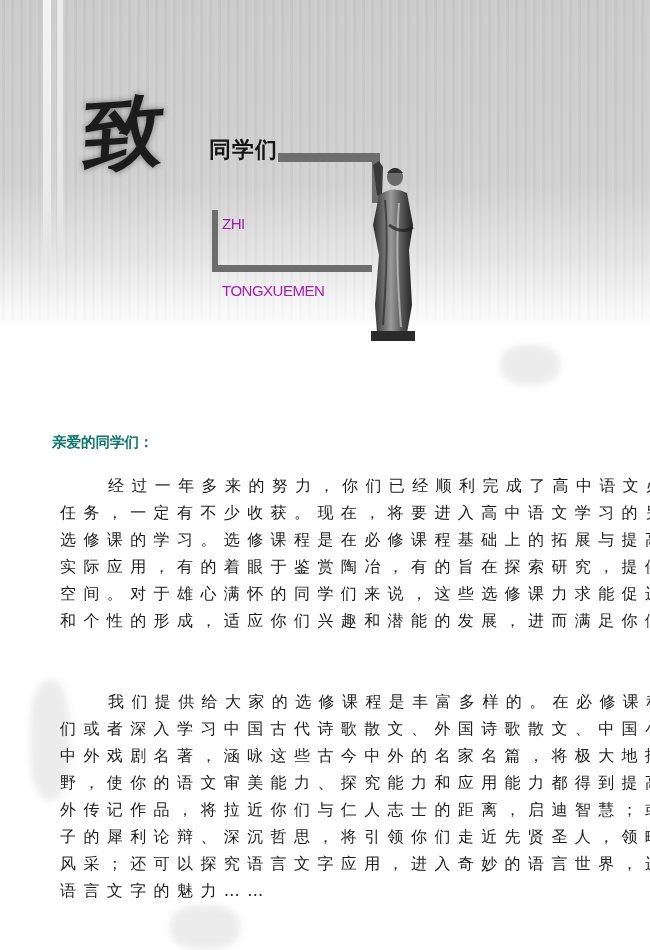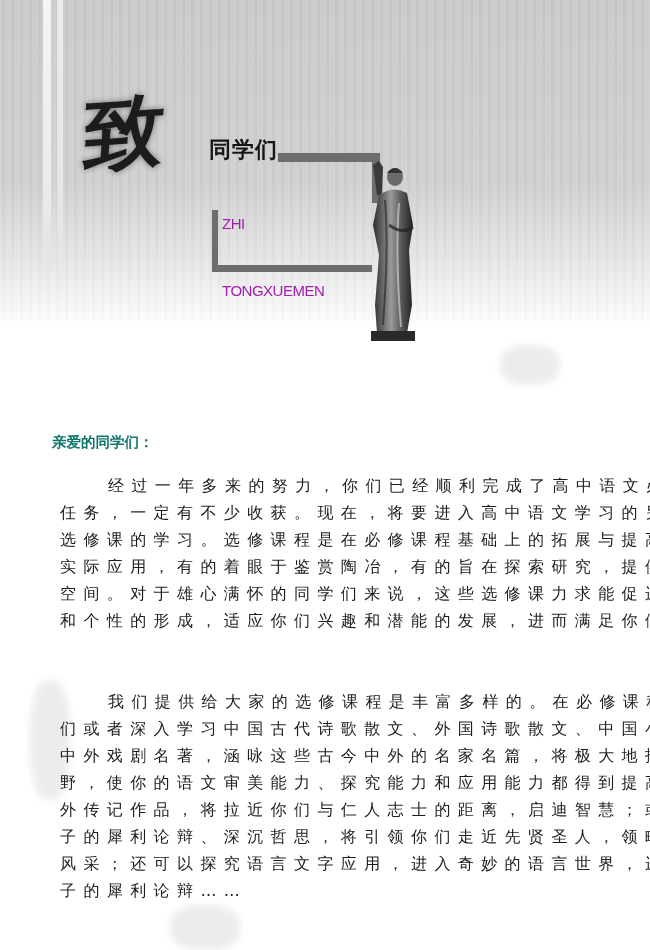--- a/index.html
+++ b/index.html
@@ -88,14 +88,14 @@
 </div>
 
 <div class="para second">
   <span class="line">我们提供给大家的选修课程是丰富多样的。在必修课程的基础上，你</span>
   <span class="line" style="text-indent:0">们或者深入学习中国古代诗歌散文、外国诗歌散文、中国小说、外国小说、</span>
   <span class="line" style="text-indent:0">中外戏剧名著，涵咏这些古今中外的名家名篇，将极大地拓展你的语文视</span>
   <span class="line" style="text-indent:0">野，使你的语文审美能力、探究能力和应用能力都得到提高；或者阅读中</span>
   <span class="line" style="text-indent:0">外传记作品，将拉近你们与仁人志士的距离，启迪智慧；或者学习先秦诸</span>
   <span class="line" style="text-indent:0">子的犀利论辩、深沉哲思，将引领你们走近先贤圣人，领略这些思想家的</span>
   <span class="line" style="text-indent:0">风采；还可以探究语言文字应用，进入奇妙的语言世界，进一步体会汉</span>
-  <span class="line" style="text-indent:0">子的犀利论辩……</span>
+  <span class="line" style="text-indent:0">语言文字的魅力……</span>
 </div>
 
 </body></html>

